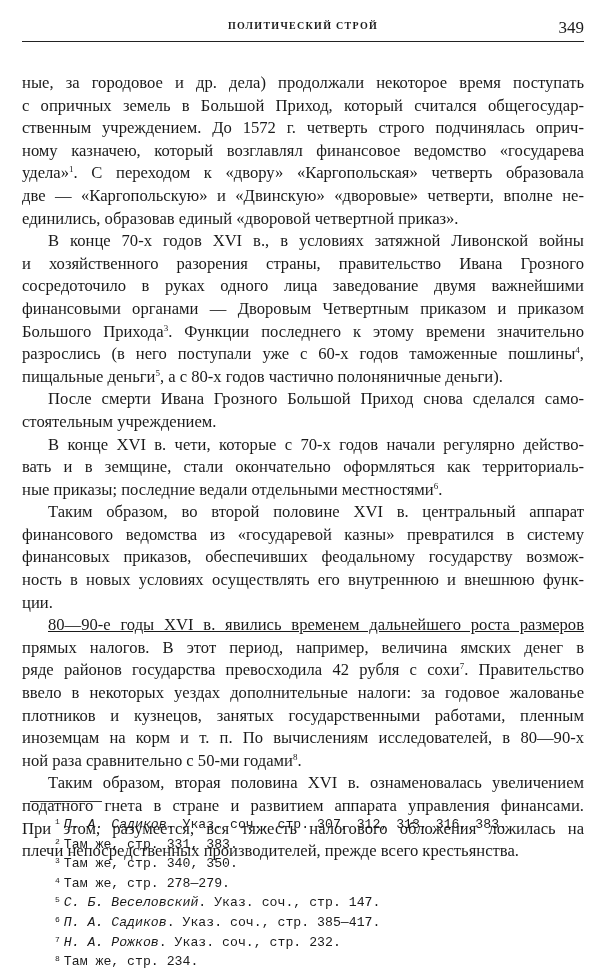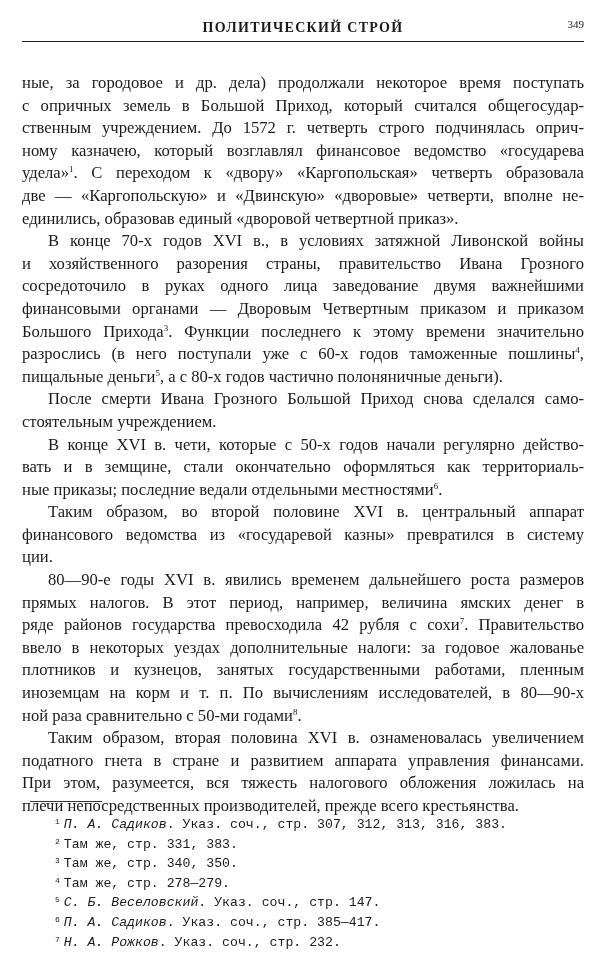--- a/index.html
+++ b/index.html
@@ -7,24 +7,24 @@
     width: 600px; height: 977px; overflow: hidden; position: relative;
     font-family: "Liberation Serif", "DejaVu Serif", serif;
     color: #1a1a1a;
   }
   .page { position: absolute; left: 0; top: 0; width: 600px; height: 977px; }
   .running-head {
     position: absolute; top: 18px; left: 22px; width: 562px; height: 20px;
   }
   .running-title {
     position: absolute; left: 0; right: 0; text-align: center;
-    font-size: 14px; letter-spacing: 1.3px; font-weight: bold; top: 2px;
+    font-size: 10px; letter-spacing: 1.3px; font-weight: bold; top: 2px;
   }
   .page-number {
-    position: absolute; right: 0; top: 0; font-size: 11px;
+    position: absolute; right: 0; top: 0; font-size: 17px;
   }
   .head-rule {
     position: absolute; top: 41px; left: 22px; width: 562px; height: 0;
     border-top: 1.6px solid #222;
   }
   .body-text {
     position: absolute; top: 72px; left: 22px; width: 562px;
     font-size: 16.6px; line-height: 22.6px; text-align: justify;
   }
   .para { margin: 0; text-indent: 0; }
@@ -69,31 +69,33 @@
         <span class="line">финансовыми органами — Дворовым Четвертным приказом и приказом</span>
         <span class="line">Большого Прихода<sup>3</sup>. Функции последнего к этому времени значительно</span>
         <span class="line">разрослись (в него поступали уже с 60-х годов таможенные пошлины<sup>4</sup>,</span>
         <span class="line last">пищальные деньги<sup>5</sup>, а с 80-х годов частично полоняничные деньги).</span>
       </div>
       <div class="para">
         <span class="line" style="padding-left: 26px;">После смерти Ивана Грозного Большой Приход снова сделался само-</span>
         <span class="line last">стоятельным учреждением.</span>
       </div>
       <div class="para">
-        <span class="line" style="padding-left: 26px;">В конце XVI в. чети, которые с 50-х годов начали регулярно действо-</span>
+        <span class="line" style="padding-left: 26px;">В конце XVI в. чети, которые с 70-х годов начали регулярно действо-</span>
         <span class="line">вать и в земщине, стали окончательно оформляться как территориаль-</span>
         <span class="line last">ные приказы; последние ведали отдельными местностями<sup>6</sup>.</span>
       </div>
       <div class="para">
         <span class="line" style="padding-left: 26px;">Таким образом, во второй половине XVI в. центральный аппарат</span>
         <span class="line">финансового ведомства из «государевой казны» превратился в систему</span>
+        <span class="line">финансовых приказов, обеспечивших феодальному государству возмож-</span>
+        <span class="line">ность в новых условиях осуществлять его внутреннюю и внешнюю функ-</span>
         <span class="line last">ции.</span>
       </div>
       <div class="para">
-        <span class="line" style="padding-left: 26px;">80—90-е годы XVI в. явились временем дальнейшего роста размеров</span>
+        <span class="line" style="padding-left: 26px; text-decoration: underline;">80—90-е годы XVI в. явились временем дальнейшего роста размеров</span>
         <span class="line">прямых налогов. В этот период, например, величина ямских денег в</span>
         <span class="line">ряде районов государства превосходила 42 рубля с сохи<sup>7</sup>. Правительство</span>
         <span class="line">ввело в некоторых уездах дополнительные налоги: за годовое жалованье</span>
         <span class="line">плотников и кузнецов, занятых государственными работами, пленным</span>
         <span class="line">иноземцам на корм и т. п. По вычислениям исследователей, в 80—90-х</span>
         <span class="line last">ной раза сравнительно с 50-ми годами<sup>8</sup>.</span>
       </div>
       <div class="para">
         <span class="line" style="padding-left: 26px;">Таким образом, вторая половина XVI в. ознаменовалась увеличением</span>
         <span class="line">податного гнета в стране и развитием аппарата управления финансами.</span>
@@ -104,14 +106,15 @@
 
   <div class="footnote-rule"></div>
   <div class="footnotes" id="footnotes">
       <span class="fn"><span class="fn-num">1</span><span class="fn-author">П. А. Садиков</span><span>. Указ. соч., стр. 307, 312, 313, 316, 383.</span></span>
       <span class="fn"><span class="fn-num">2</span><span>Там же, стр. 331, 383.</span></span>
       <span class="fn"><span class="fn-num">3</span><span>Там же, стр. 340, 350.</span></span>
       <span class="fn"><span class="fn-num">4</span><span>Там же, стр. 278—279.</span></span>
       <span class="fn"><span class="fn-num">5</span><span class="fn-author">С. Б. Веселовский</span><span>. Указ. соч., стр. 147.</span></span>
       <span class="fn"><span class="fn-num">6</span><span class="fn-author">П. А. Садиков</span><span>. Указ. соч., стр. 385—417.</span></span>
       <span class="fn"><span class="fn-num">7</span><span class="fn-author">Н. А. Рожков</span><span>. Указ. соч., стр. 232.</span></span>
+      <span class="fn"><span class="fn-num">8</span><span>Там же, стр. 234.</span></span>
     </div>
 </div>
 
 </body></html>

